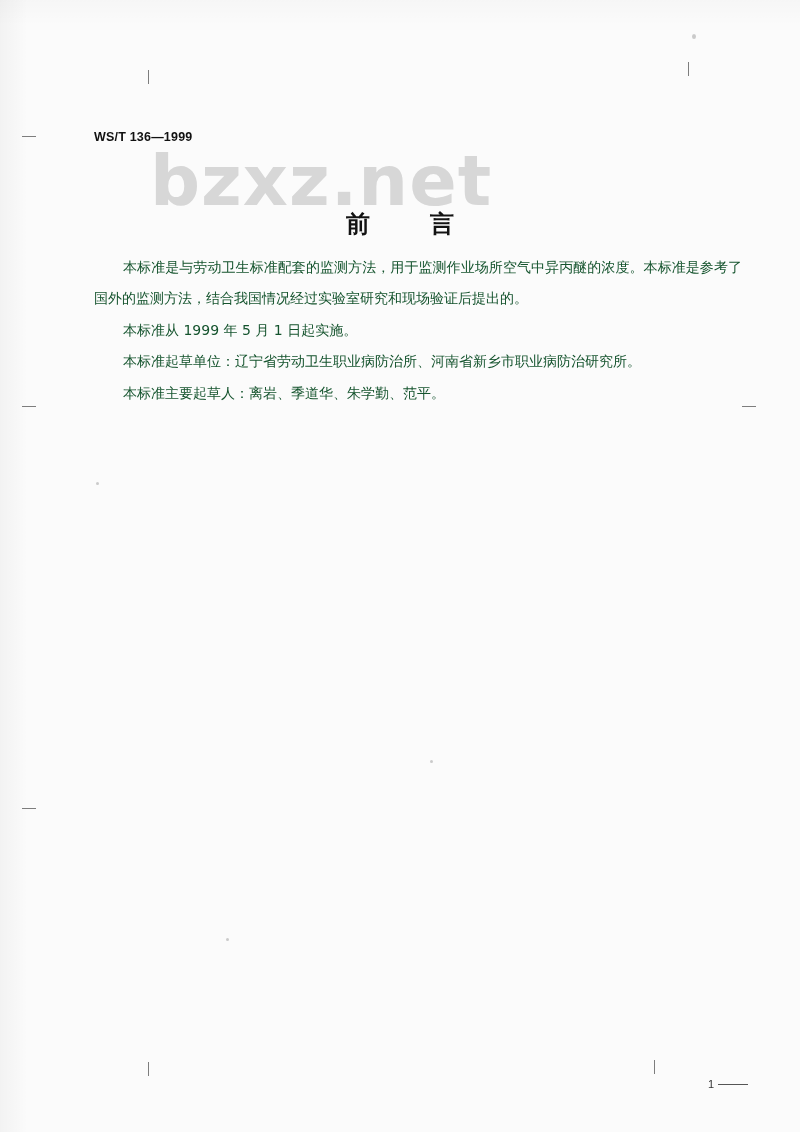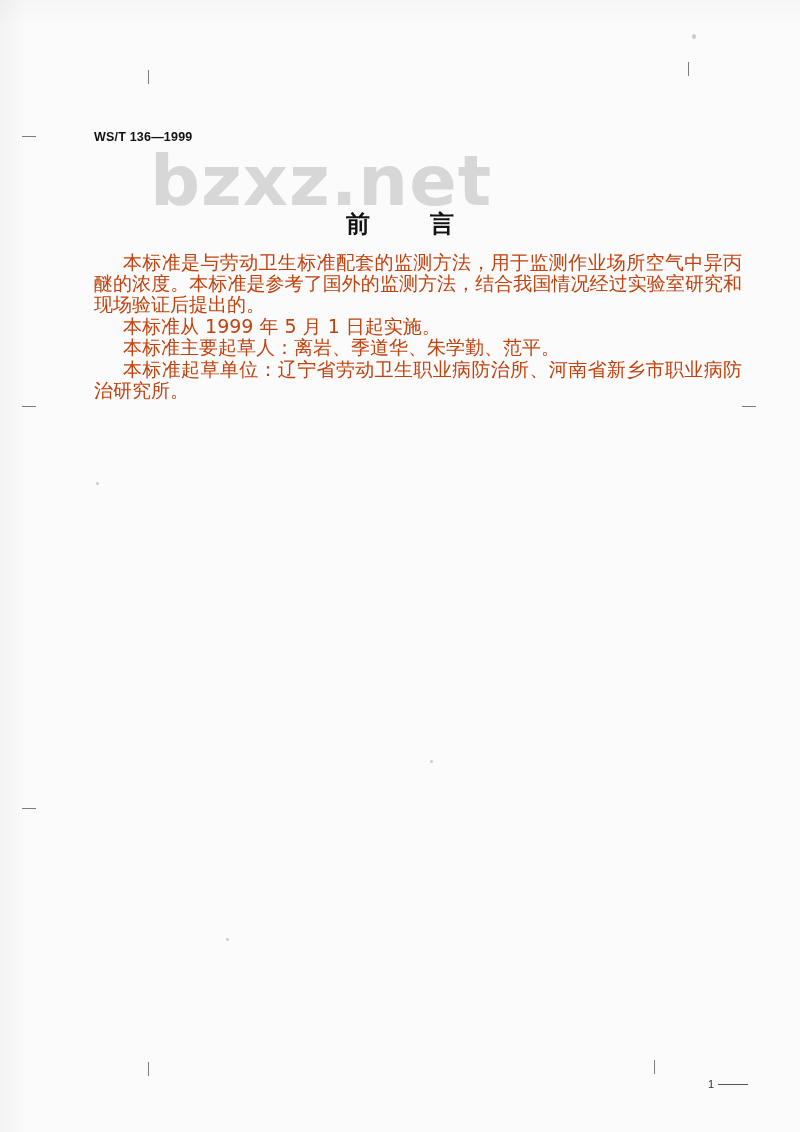--- a/index.html
+++ b/index.html
@@ -68,23 +68,23 @@
     letter-spacing: 18px;
     text-indent: 18px;
     color: #121212;
   }
 
   .body-block {
     position: absolute;
     left: 94px;
     top: 252px;
     width: 648px;
-    color: #c2410c;
-    font-size: 19px;
-    line-height: 21px;
+    color: #14532d;
+    font-size: 14px;
+    line-height: 31px;
     font-family: "DejaVu Sans", "Liberation Sans", sans-serif;
     text-align: justify;
   }
   .para {
     margin: 0 0 0.5px 0;
   }
   .para.indent {
     text-indent: 29px;
   }
 
@@ -144,19 +144,19 @@
 
   <div class="std-no">WS/T 136—1999</div>
 
   <div class="watermark">bzxz.net</div>
 
   <div class="doc-title">前　言</div>
 
   <div class="body-block">
     <p class="para indent">本标准是与劳动卫生标准配套的监测方法，用于监测作业场所空气中异丙醚的浓度。本标准是参考了国外的监测方法，结合我国情况经过实验室研究和现场验证后提出的。</p>
     <p class="para indent">本标准从 1999 年 5 月 1 日起实施。</p>
+    <p class="para indent">本标准起草单位：辽宁省劳动卫生职业病防治所、河南省新乡市职业病防治研究所。</p>
     <p class="para indent">本标准主要起草人：离岩、季道华、朱学勤、范平。</p>
-    <p class="para indent">本标准起草单位：辽宁省劳动卫生职业病防治所、河南省新乡市职业病防治研究所。</p>
   </div>
 
   <div class="page-rule"></div>
   <div class="page-number">1</div>
 </div>
 
 </body></html>

